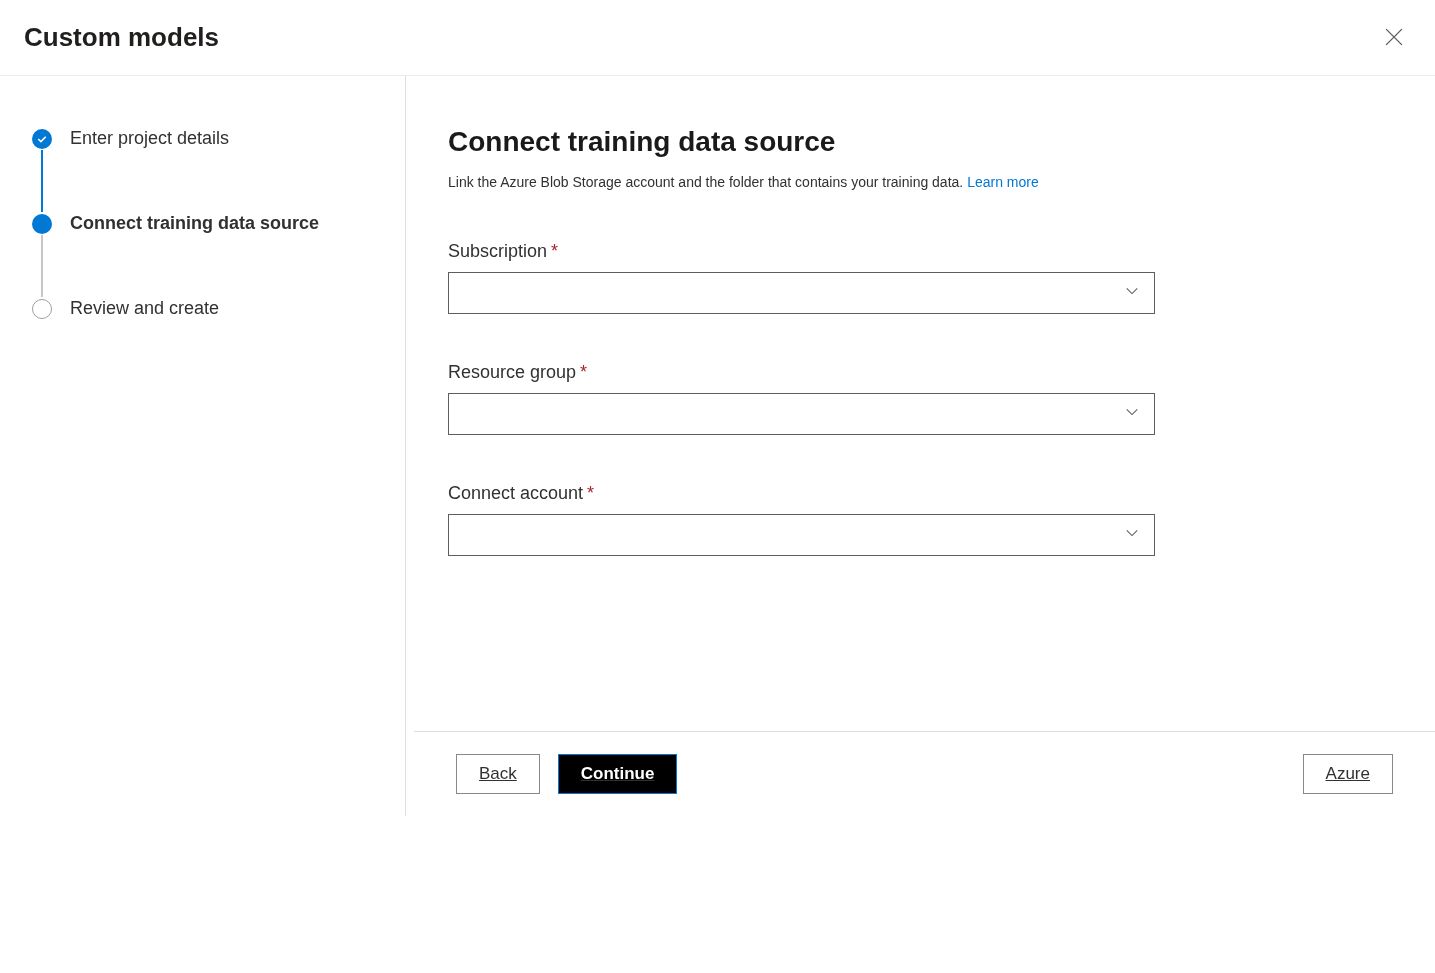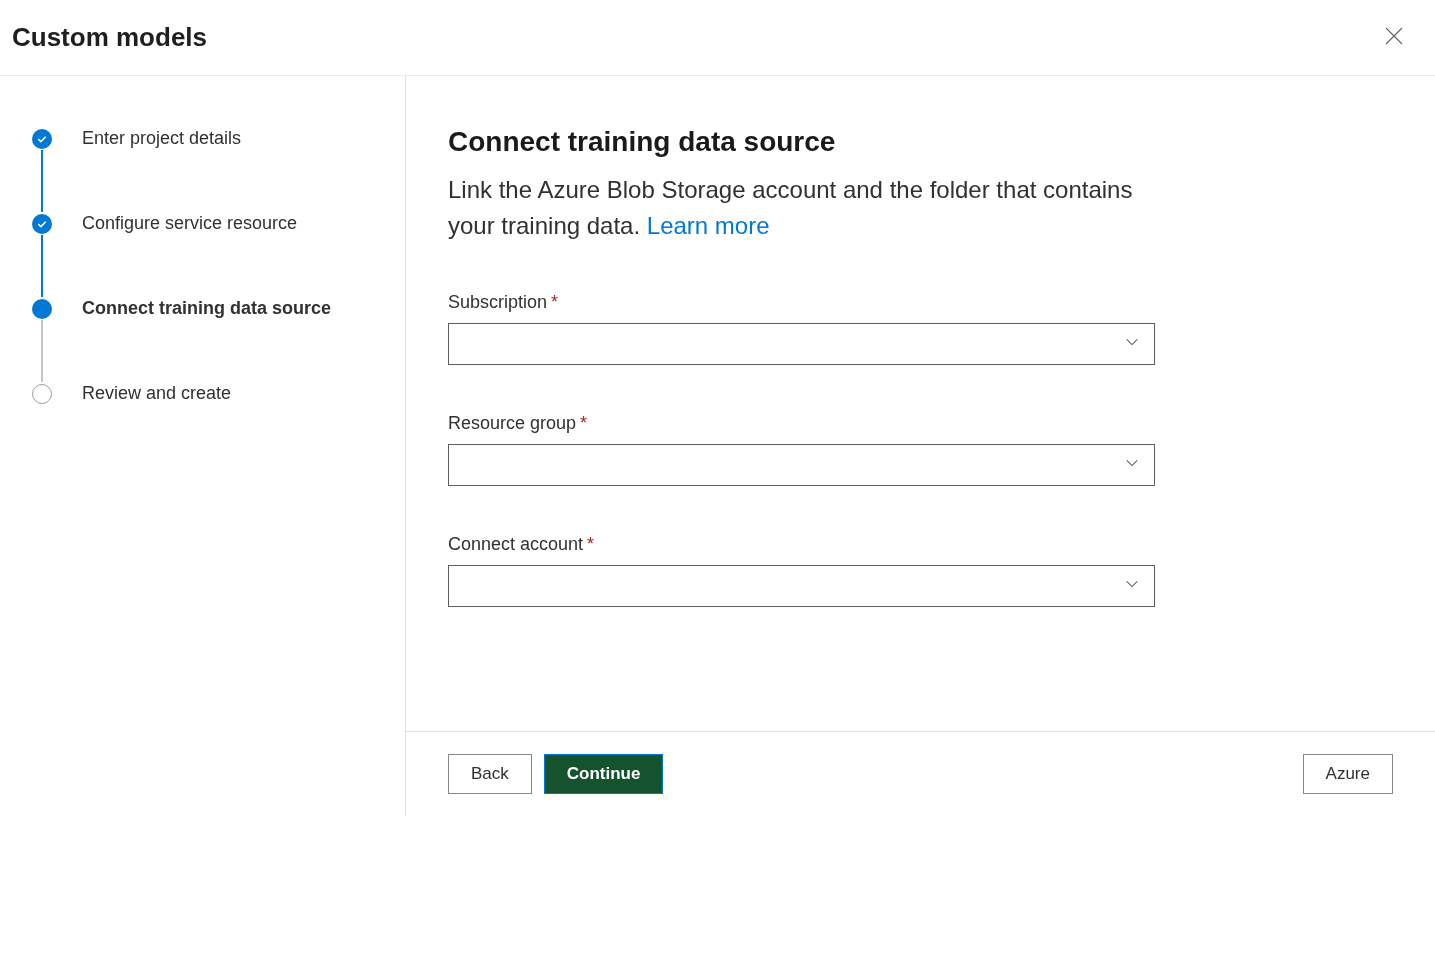--- a/index.html
+++ b/index.html
@@ -1,54 +1,54 @@
 <!DOCTYPE html>
 <html><head>
   <meta charset="utf-8">
   <style>
     * { box-sizing: border-box; margin: 0; padding: 0; }
     body { font-family: "Segoe UI", -apple-system, BlinkMacSystemFont, sans-serif; background: #fff; color: #323130; }
     
-    .header { display: flex; justify-content: space-between; align-items: center; padding: 22px 28px 22px 12px; border-bottom: 1px solid #edebe9; }
+    .header { display: flex; justify-content: space-between; align-items: flex-end; padding: 22px 28px 22px 24px; border-bottom: 1px solid #edebe9; }
     .header-title { font-size: 26px; font-weight: 600; color: #201f1e; }
     .close-btn { background: none; border: none; cursor: pointer; padding: 4px; color: #605e5c; }
     .close-btn svg { width: 18px; height: 18px; }
     
     .content { display: flex; }
     .sidebar { width: 406px; border-right: 1px solid #e1dfdd; padding: 52px 24px 24px 32px; min-height: 740px; }
     .steps { list-style: none; }
-    .step { display: flex; align-items: center; gap: 30px; position: relative; margin-bottom: 64px; }
+    .step { display: flex; align-items: center; gap: 18px; position: relative; margin-bottom: 64px; }
     .step:last-child { margin-bottom: 18px; align-items: center; }
     .step-indicator { width: 20px; height: 20px; border-radius: 50%; flex-shrink: 0; z-index: 1; position: relative; background: #fff; }
     .step-indicator.completed { background: #0078d4; display: flex; align-items: center; justify-content: center; }
     .step-indicator.completed svg { width: 12px; height: 12px; fill: #fff; }
     .step-indicator.active { background: #0078d4; }
     .step-indicator.pending { background: #fff; border: 1.5px solid #a19f9d; }
     .step-label { font-size: 18px; color: #323130; }
     .step-label.bold { font-weight: 600; }
     .step-connector { position: absolute; left: 9px; top: 22px; width: 2px; height: 62px; background: #0078d4; }
     .step-connector.pending { background: #c8c6c4; }
     
     .main { flex: 1; padding: 50px 64px 24px 42px; position: relative; min-height: 740px; }
     .section-title { font-size: 28px; font-weight: 600; color: #1b1a19; margin-bottom: 14px; }
-    .section-desc { font-size: 24px; color: #323130; line-height: 1.5; margin-bottom: 36px; max-width: 700px; }
+    .section-desc { font-size: 14px; color: #323130; line-height: 1.5; margin-bottom: 36px; max-width: 700px; }
     .section-desc a { color: #0078d4; text-decoration: none; }
     
     .field { margin-bottom: 26px; }
     .field-label { font-size: 18px; color: #323130; margin-bottom: 10px; display: block; margin-top: 48px; }
     .field-label .required { color: #a4262c; margin-left: 4px; }
     .select { width: 100%; height: 42px; border: 1px solid #605e5c; background: #fff; padding: 0 36px 0 12px; font-size: 15px; color: #323130; position: relative; cursor: pointer; }
     .select-wrapper { position: relative; max-width: 707px; }
     .chevron { position: absolute; right: 16px; top: 50%; transform: translateY(-50%); pointer-events: none; }
     .chevron svg { width: 14px; height: 14px; stroke: #605e5c; fill: none; }
     .text-input { width: 100%; max-width: 707px; height: 42px; border: 1px solid #605e5c; background: #eaf0fc; padding: 0 12px; font-size: 15px; color: #323130; }
     
-    .footer { border-top: 1px solid #e1dfdd; padding: 22px 42px; display: flex; gap: 12px; position: absolute; bottom: 0; left: 0; right: 0; }
+    .footer { border-top: 1px solid #e1dfdd; padding: 22px 42px; display: flex; gap: 18px; position: absolute; bottom: 0; left: 8px; right: 0; text-decoration: underline; }
     .btn { height: 40px; padding: 0 22px; font-size: 17px; cursor: pointer; border: 1px solid #8a8886; background: #fff; color: #323130; }
-    .btn.primary { background: #14532d; border-color: #0078d4; color: #fff; font-weight: 600; }
+    .btn.primary { background: #000000; border-color: #0078d4; color: #fff; font-weight: 600; }
     .spacer { flex: 1; }
   </style>
 </head>
 <body>
 
 <div class="header">
   <h1 class="header-title">Custom models</h1>
   <button class="close-btn">
     <svg viewBox="0 0 16 16">
         <path d="M1 1 L15 15 M15 1 L1 15" stroke="currentColor" stroke-width="1.2" fill="none"></path>
@@ -59,29 +59,20 @@
 <div class="content">
   <div class="sidebar">
     <ul class="steps">
       <li class="step">
         <span class="step-indicator completed">
           <svg viewBox="0 0 16 16">
               <path d="M3 8 L6.5 11.5 L13 5" stroke="white" stroke-width="2" fill="none"></path>
             </svg>
         </span>
         <span class="step-label">Enter project details</span>
-        <span class="step-connector"></span>
-      </li>
-      <li class="step">
-        <span class="step-indicator completed">
-          <svg viewBox="0 0 16 16">
-              <path d="M3 8 L6.5 11.5 L13 5" stroke="white" stroke-width="2" fill="none"></path>
-            </svg>
-        </span>
-        <span class="step-label">Configure service resource</span>
         <span class="step-connector"></span>
       </li>
       <li class="step">
         <span class="step-indicator active"></span>
         <span class="step-label bold">Connect training data source</span>
         <span class="step-connector pending"></span>
       </li>
       <li class="step">
         <span class="step-indicator pending"></span>
         <span class="step-label">Review and create</span>

